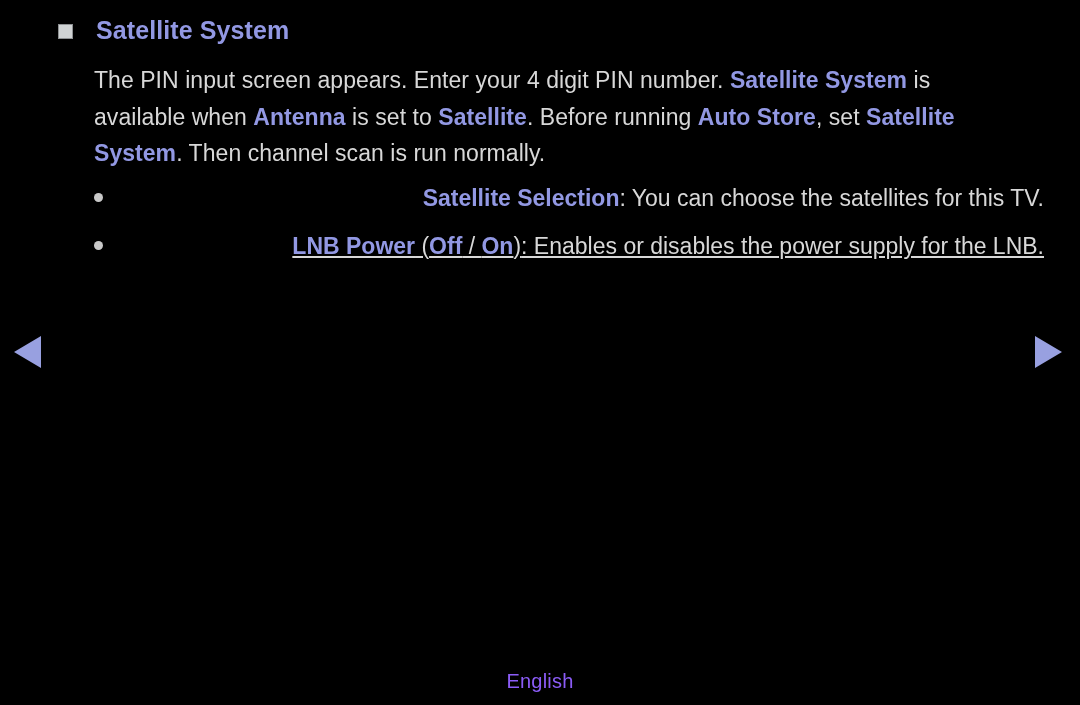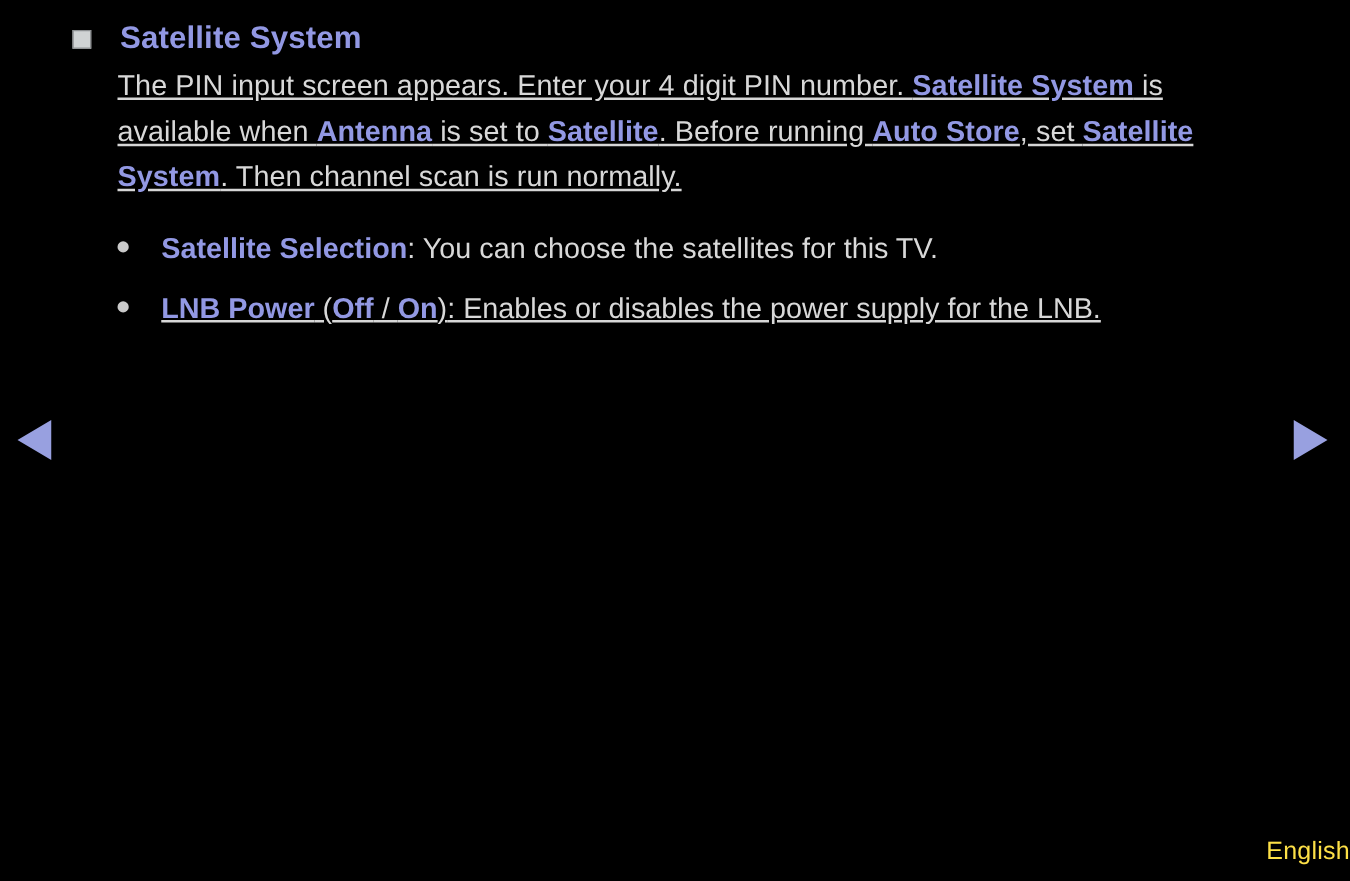--- a/index.html
+++ b/index.html
@@ -48,23 +48,22 @@
     font-weight: bold;
     color: #9298e3;
     letter-spacing: 0.1px;
     line-height: 1;
   }
 
   
   .body-block {
     position: absolute;
     left: 94px;
-    top: 50px;
+    top: 62px;
     width: 930px;
-    text-decoration: underline;
   }
 
   .para {
     font-size: 23px;
     line-height: 36.6px;
     color: #d8d8d8;
     letter-spacing: 0.05px;
   }
 
   .accent {
@@ -93,21 +92,21 @@
   .dot {
     width: 9px;
     height: 9px;
     border-radius: 50%;
     background: #c9c9c9;
     flex: 0 0 auto;
     margin-top: 10px;
     margin-right: 26px;
   }
 
-  .bullet-text { flex: 1 1 auto; }
+  .bullet-text { flex: 1 1 auto; text-align: right; }
 
   
   .nav-arrow {
     position: absolute;
     top: 336px;
     width: 0;
     height: 0;
     cursor: pointer;
   }
 
@@ -124,23 +123,23 @@
     border-bottom: 16px solid transparent;
     border-left: 27px solid #98a0e0;
   }
 
   
   .footer-language {
     position: absolute;
     left: 0;
     right: 0;
     top: 670px;
-    text-align: right;
+    text-align: center;
     font-size: 20px;
-    color: #fde047;
+    color: #8b5cf6;
     letter-spacing: 0.2px;
   }
 </style>
 </head>
 <body>
 
 <div class="screen">
 
   <div class="header-row">
     <div class="square-marker"></div>

